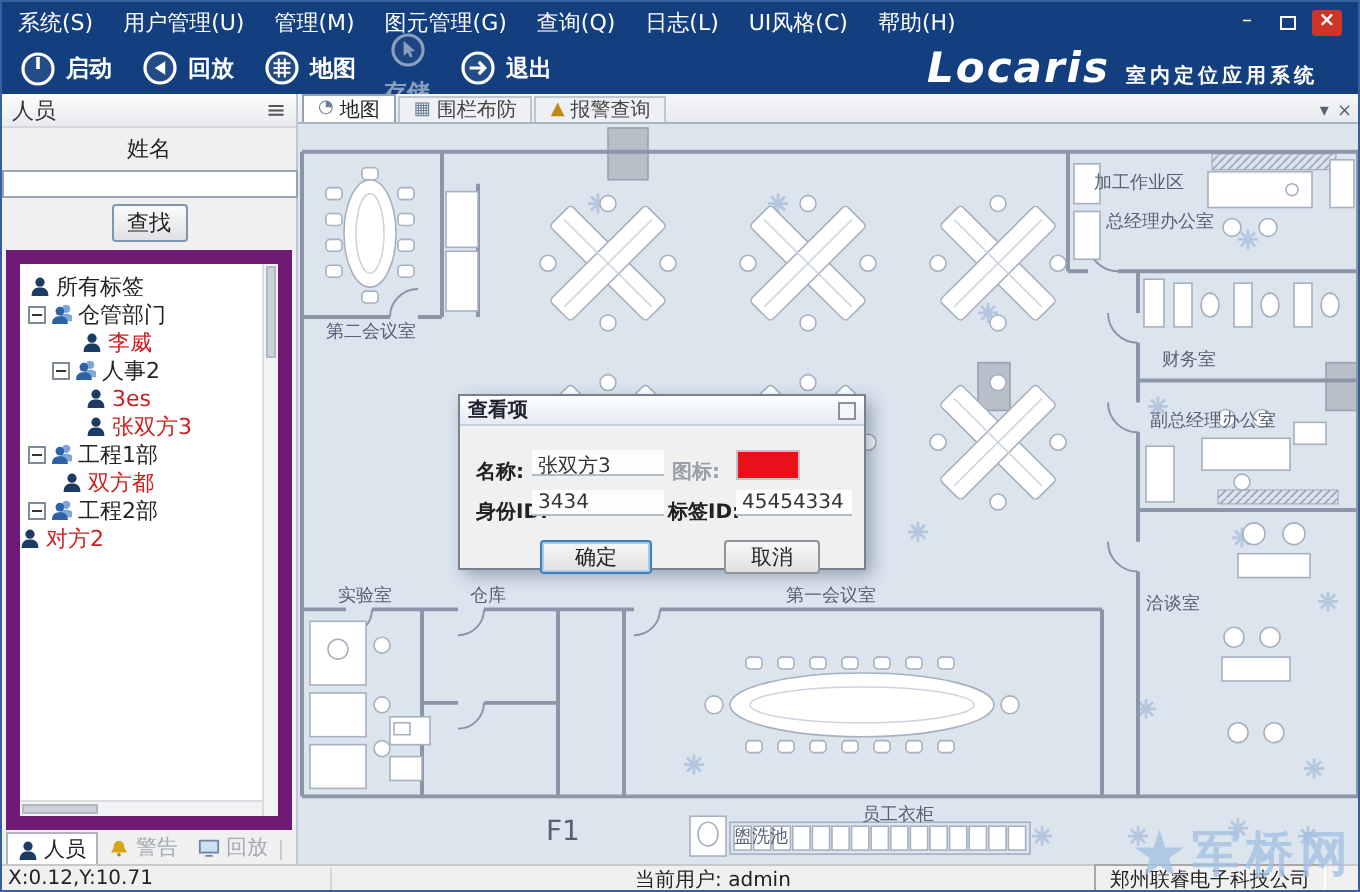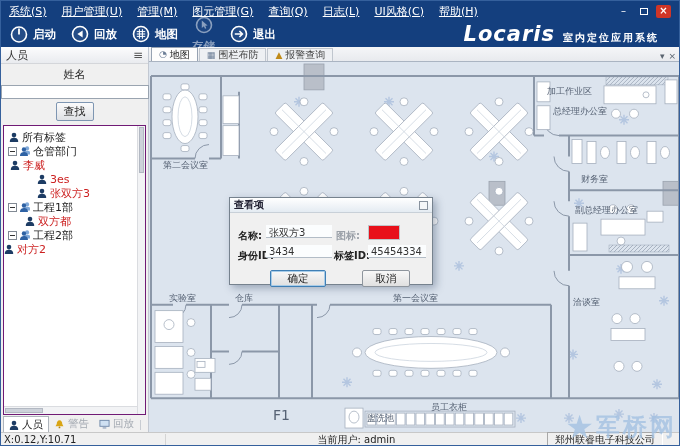--- a/index.html
+++ b/index.html
@@ -9,21 +9,21 @@
 
   
   .topbar { height:46px;
     background-image:
       linear-gradient(115deg, rgba(255,255,255,.07) 0 16%, transparent 16% 38%, rgba(255,255,255,.05) 38% 52%, transparent 52% 78%, rgba(255,255,255,.04) 78%),
       linear-gradient(180deg,#2а5aa6,#123a78 55%,#0d2e60);
     background-color:#143f7e;
     background-blend-mode:overlay; }
   .menubar { height:20px; display:flex; align-items:center; padding:0 8px; gap:15px;
              font-size:11px; color:#fff; }
-  .mi { cursor:default; white-space:nowrap;text-decoration:underline; }
+  .mi { cursor:default; white-space:nowrap; }
   .wctl { margin-left:auto; display:flex; gap:5px; align-items:center; }
   .wbtn { width:15px; height:13px; display:flex; align-items:center; justify-content:center;
           font-size:10px; color:#fff; line-height:1; }
   .wbtn .maxbox { width:8px; height:7px; border:1px solid #fff; display:block; }
   .wbtn.close { background:#cf3527; border-radius:2px; font-weight:bold; }
 
   .toolbar { height:26px; display:flex; align-items:center; padding:0 8px; gap:14px; color:#fff; }
   .tbtn { display:flex; align-items:center; gap:4px; font-size:11.5px; font-weight:bold; color:#fff; }
   .tbtn svg { display:block; }
   .tbtn.disabled { opacity:.5;flex-direction:column; }
@@ -38,21 +38,21 @@
   .sidebar { width:148px; background:#f0f0f0; border-right:1px solid #c2c8d2;
              display:flex; flex-direction:column; }
   .sb-head { height:17px; display:flex; align-items:center; padding:0 5px; font-size:11px; color:#333;
              background:linear-gradient(#fcfcfd,#e9ebef); border-bottom:1px solid #d4d6da; }
   .sb-head .hmb { margin-left:auto; font-size:12px; color:#555; }
   .searchrow { display:flex; align-items:center; gap:3px; padding:3px 3px;flex-direction:column; }
   .searchrow label { font-size:11px; color:#222; }
   .searchrow input { flex:1; min-width:0; height:17px; border:1px solid #9aa4b0; font-size:11px; padding:0 2px; background:#fff; }
   .searchrow button { height:19px; width:38px; font-size:11px; background:linear-gradient(#fbfbfb,#dfe1e5);
                       border:1px solid #7e96b2; border-radius:2px; color:#222; }
-  .tree { flex:1; margin:1px 2px 0 2px; background:#fff; border:1px solid #701a75; position:relative;
+  .tree { flex:1; margin:1px 2px 0 2px; background:#fff; border:7px solid #701a75; position:relative;
           overflow:hidden; padding-top:4px; }
   .trow { height:14px; display:flex; align-items:center; gap:3px; font-size:11px; color:#222; white-space:nowrap; }
   .trow .tlabel.red { color:#cc2020; }
   .exp { width:9px; height:9px; border:1px solid #828a94; background:#fff; position:relative; flex:0 0 auto; }
   .exp::after { content:""; position:absolute; left:1px; right:1px; top:3px; height:1px; background:#333; }
   .ticon { width:10px; height:10px; flex:0 0 auto; }
   .vscroll { position:absolute; top:0; right:0; bottom:0; width:8px; background:#f2f3f5; border-left:1px solid #dadce0; }
   .vthumb { position:absolute; top:1px; left:1px; right:1px; height:46px; background:#cdd2da; border:1px solid #b2b8c2; }
   .hscroll { position:absolute; left:0; right:8px; bottom:0; height:8px; background:#f2f3f5; border-top:1px solid #dadce0; }
   .hthumb { position:absolute; top:1px; bottom:1px; left:1px; width:38px; background:#cdd2da; border:1px solid #b2b8c2; }
@@ -207,25 +207,32 @@
             </svg>
           <span class="tlabel">所有标签</span>
         </div>
         <div class="trow" style="padding-left:4px">
           <span class="exp"></span>
           <svg class="ticon" viewBox="0 0 10 10">
               <use href="#i-group"></use>
             </svg>
           <span class="tlabel">仓管部门</span>
         </div>
-        <div class="trow" style="padding-left:6px">
+        <div class="trow" style="padding-left:31px">
           <svg class="ticon" viewBox="0 0 10 10">
               <use href="#i-person" fill="#1d3c64"></use>
             </svg>
           <span class="tlabel red">李威</span>
+        </div>
+        <div class="trow" style="padding-left:16px">
+          <span class="exp"></span>
+          <svg class="ticon" viewBox="0 0 10 10">
+              <use href="#i-group"></use>
+            </svg>
+          <span class="tlabel">人事2</span>
         </div>
         <div class="trow" style="padding-left:33px">
           <svg class="ticon" viewBox="0 0 10 10">
               <use href="#i-person" fill="#1d3c64"></use>
             </svg>
           <span class="tlabel red">3es</span>
         </div>
         <div class="trow" style="padding-left:33px">
           <svg class="ticon" viewBox="0 0 10 10">
               <use href="#i-person" fill="#1d3c64"></use>

